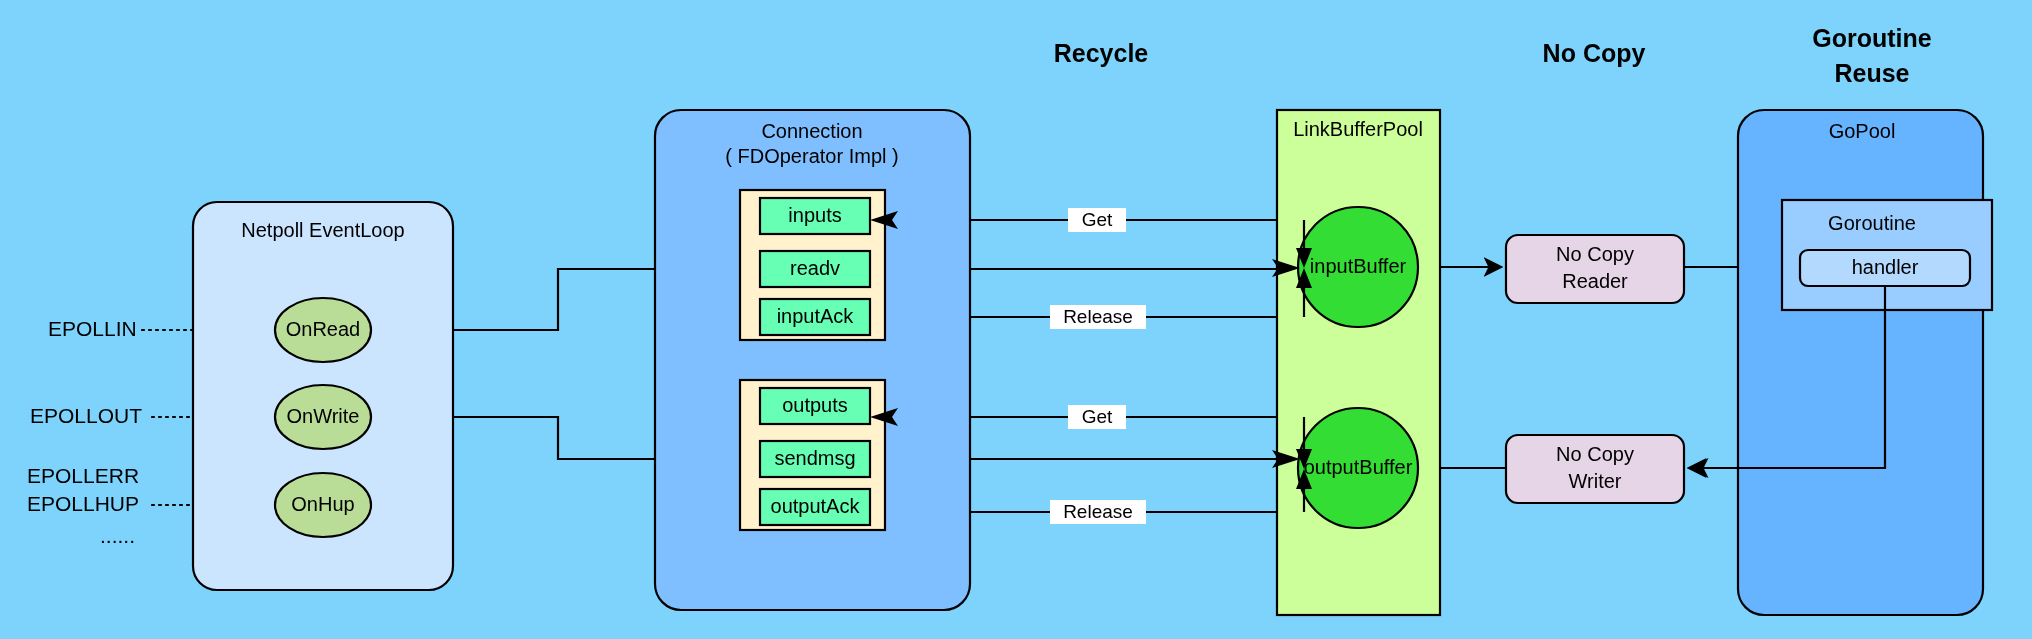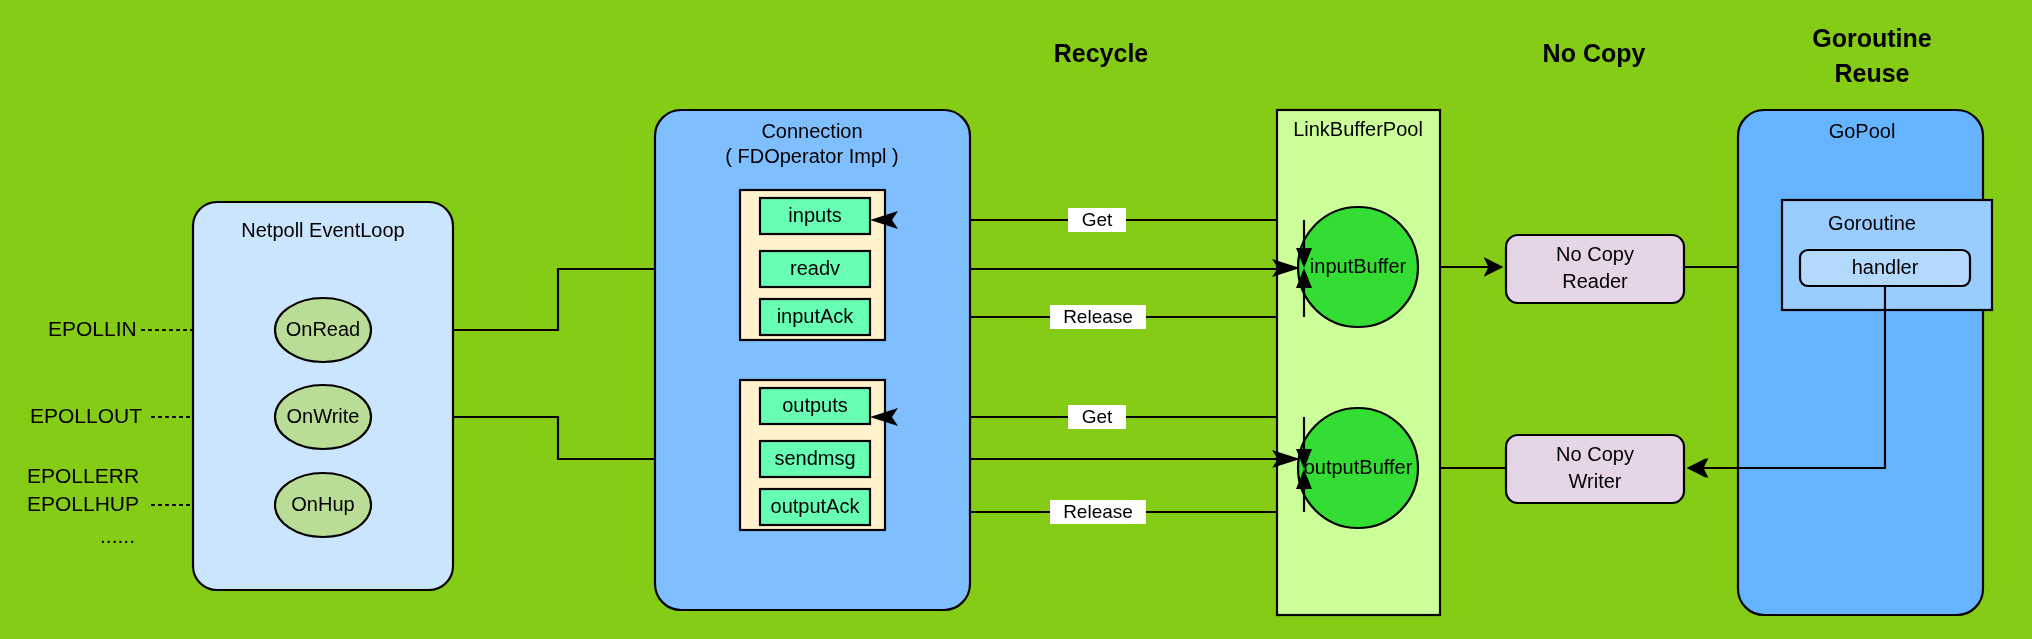--- a/index.html
+++ b/index.html
@@ -1,17 +1,17 @@
 <!DOCTYPE html>
 <html><head>
 <meta charset="utf-8">
 <style>
   html,body{margin:0;padding:0;background:#ffffff;}
   body{width:2032px;height:639px;overflow:hidden;font-family:"Liberation Sans",sans-serif;}
-  #stage{position:relative;width:2032px;height:639px;background:#84cc16;}
+  #stage{position:relative;width:2032px;height:639px;background:#7dd3fc;}
   svg{position:absolute;left:0;top:0;}
   .shape-text{font-family:"Liberation Sans",sans-serif;fill:#000;text-anchor:middle;dominant-baseline:middle;}
   .t-section{font-size:25px;font-weight:bold;}
   .t-container{font-size:20px;}
   .t-node{font-size:20px;}
   .t-edge{font-size:19px;}
   .t-epoll{font-size:21px;text-anchor:start;}
   .edge{fill:none;stroke:#000000;stroke-width:2.2;}
   .edge-dot{fill:none;stroke:#000000;stroke-width:2.2;stroke-dasharray:2 5;stroke-linecap:round;}
   .arrowhead{fill:#000000;stroke:none;}

